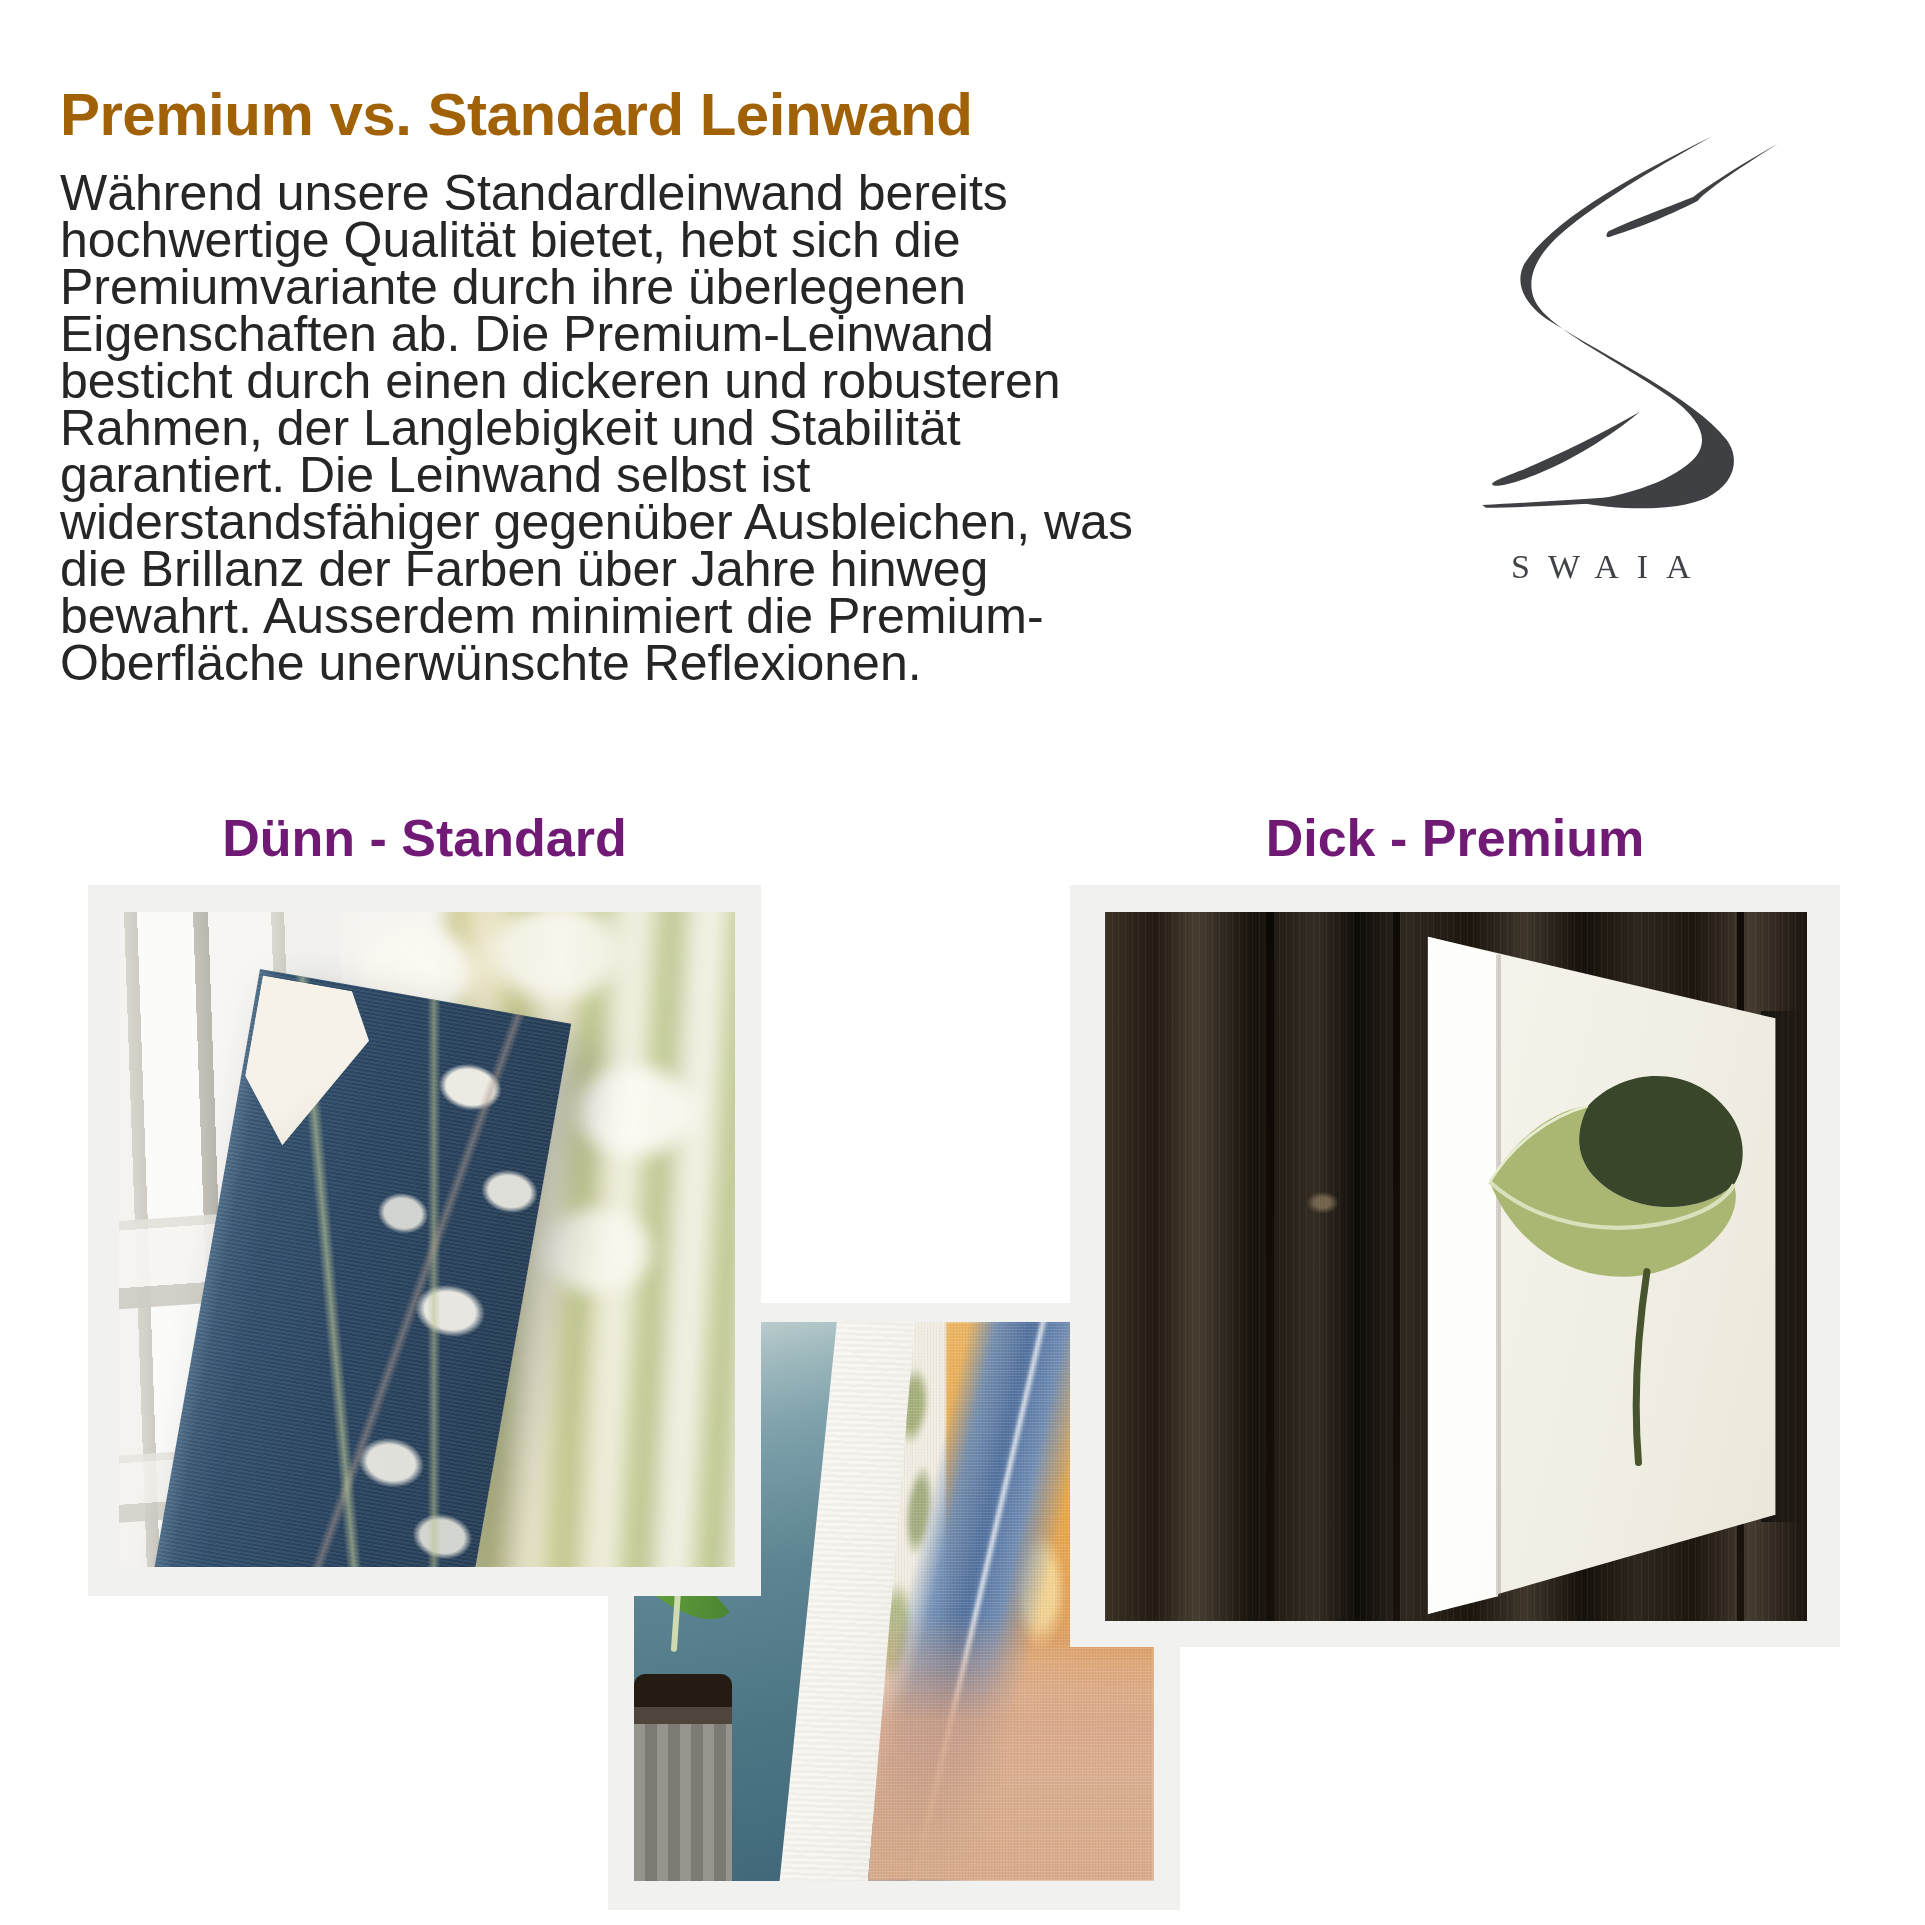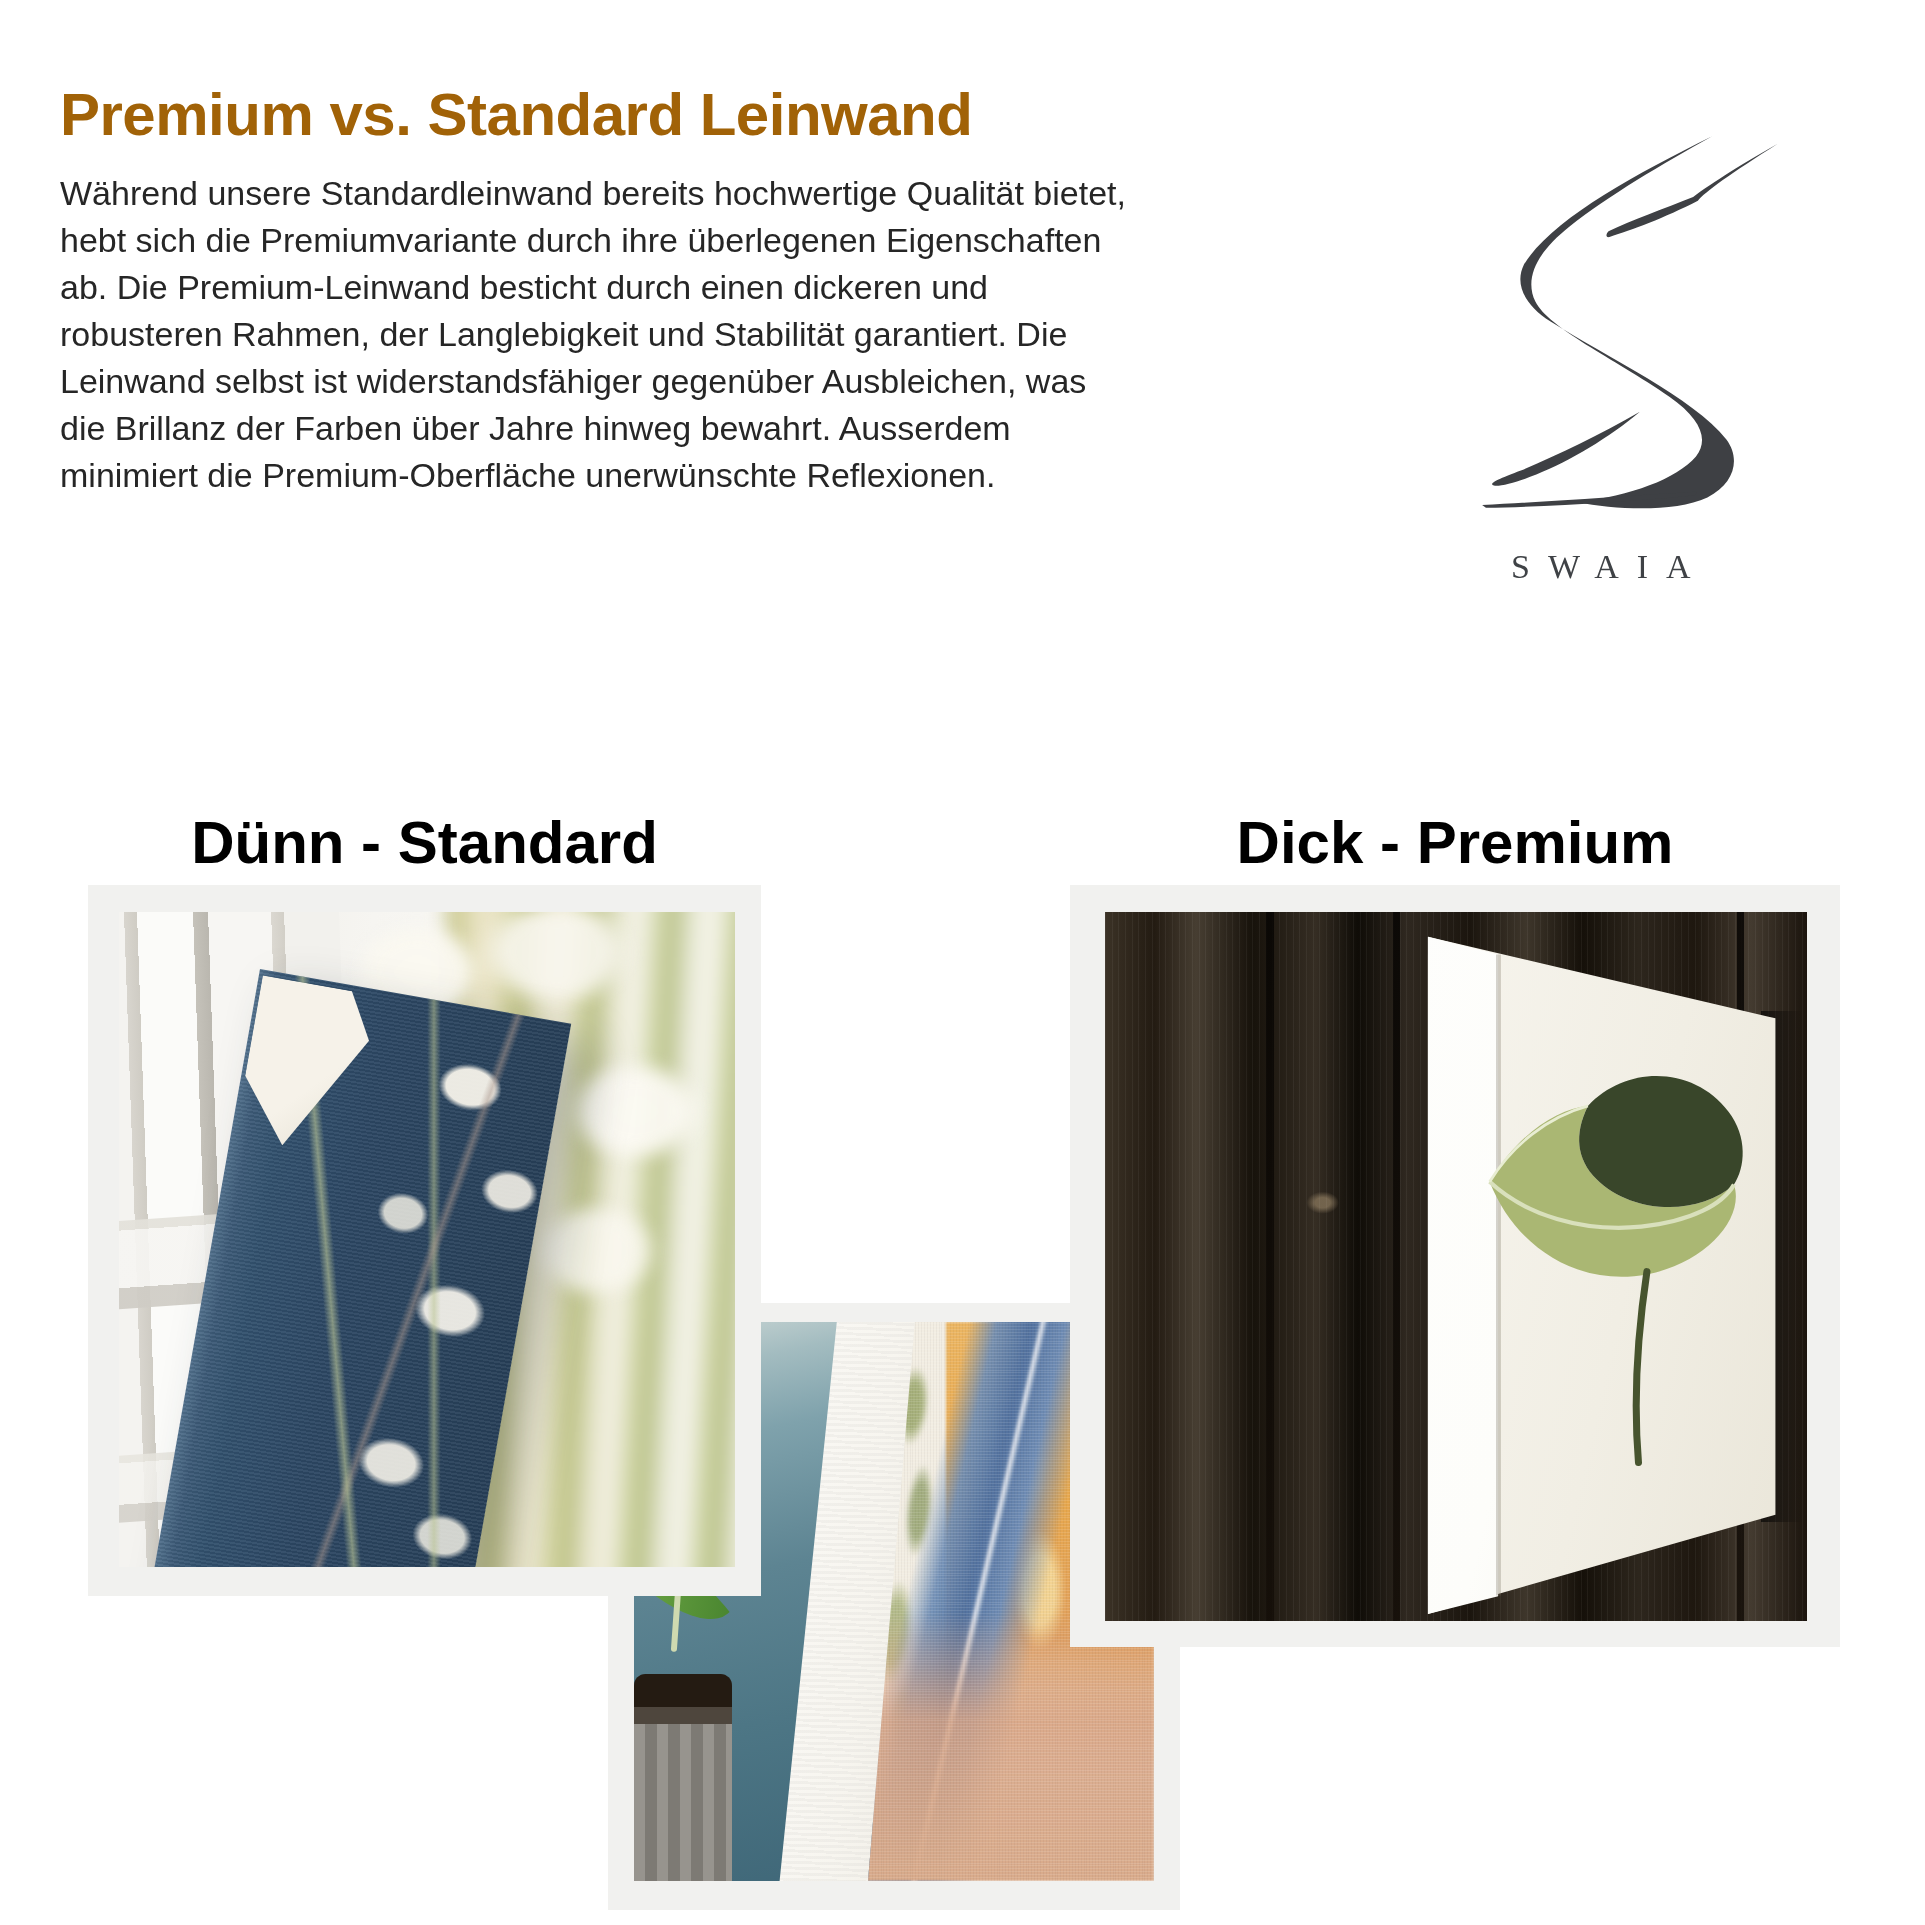--- a/index.html
+++ b/index.html
@@ -8,34 +8,34 @@
     background:#ffffff;
     font-family:"Liberation Sans", sans-serif;
   }
   
   .page-title{
     position:absolute;left:60px;top:80px;margin:0;
     font-size:60px;font-weight:700;letter-spacing:-0.5px;color:#a16207;
   }
   .intro{
     position:absolute;left:60px;top:170px;width:1080px;margin:0;
-    font-size:34px;line-height:47px;font-weight:400;color:#262626;
+    font-size:50px;line-height:47px;font-weight:400;color:#262626;
   }
   
   .logo{position:absolute;left:1427px;top:76px;width:499px;height:590px;}
   .logo svg{position:absolute;left:0;top:0;}
   .wordmark{
     position:absolute;left:84px;top:472px;margin:0;
     font-family:"Liberation Serif", serif;
     font-size:34px;letter-spacing:18px;color:#3f4246;font-weight:400;
   }
   
   .compare-label{
     position:absolute;top:808px;margin:0;text-align:center;
-    font-size:60px;font-weight:700;color:#000000;z-index:5;
+    font-size:52px;font-weight:700;color:#701a75;z-index:5;
   }
   #label-standard{left:88px;width:673px;}
   #label-premium{left:1070px;width:770px;}
   
   .card{position:absolute;background:#f1f1ef;}
   #card-standard{left:88px;top:885px;width:673px;height:711px;z-index:2;}
   #card-premium{left:1070px;top:885px;width:770px;height:762px;z-index:2;}
   #card-texture{left:608px;top:1303px;width:572px;height:607px;z-index:1;}
   .photo{position:absolute;overflow:hidden;}
   

